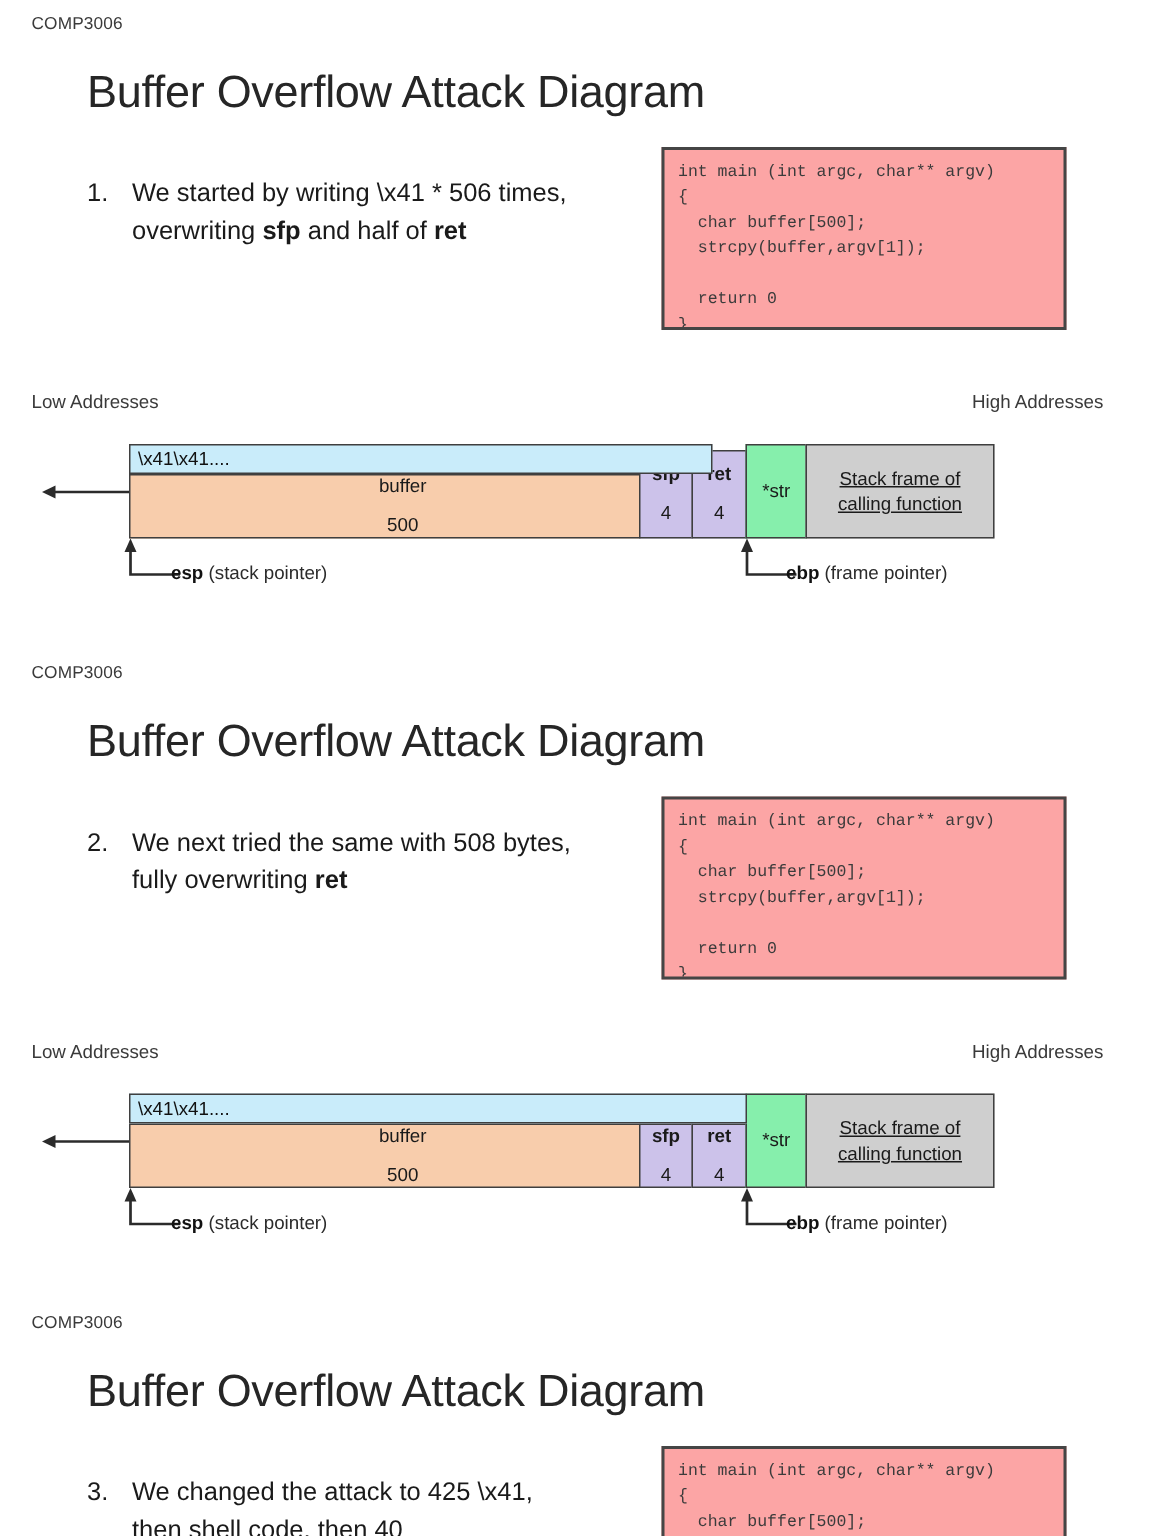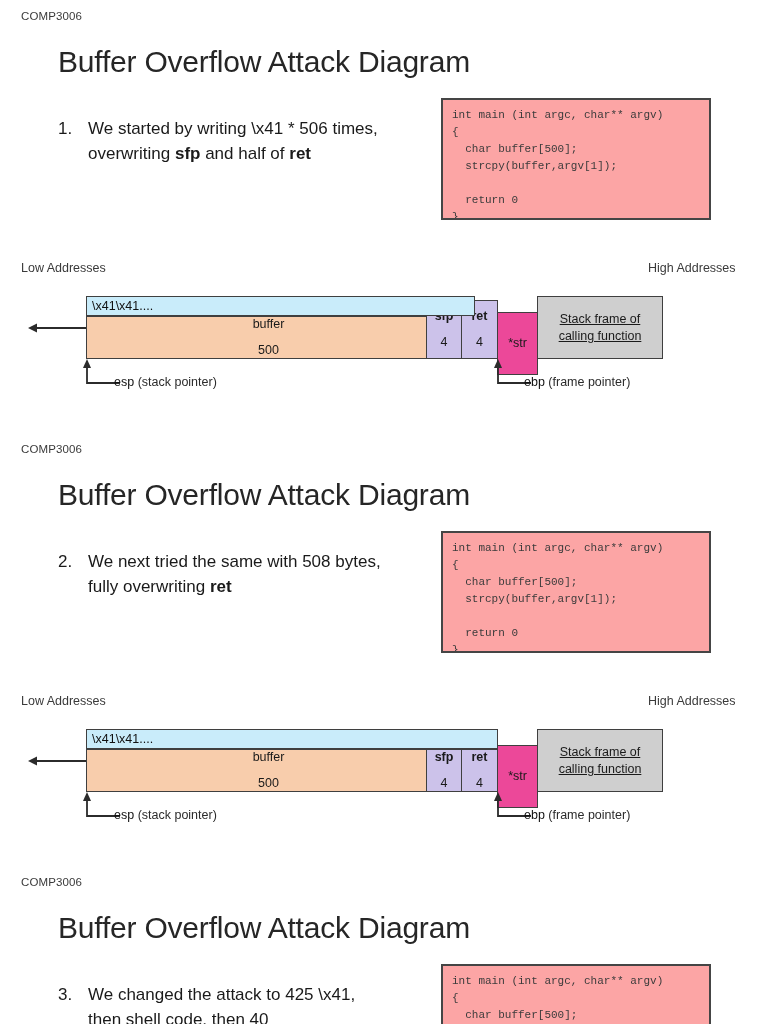--- a/index.html
+++ b/index.html
@@ -115,30 +115,30 @@
     color: #1a1a1a;
     overflow: hidden;
     text-align: center;
   }
   .cell .lbl { line-height: 1.35; }
   .cell .sz  { line-height: 1.35; }
   .cell.bold-lbl .lbl { font-weight: 700; }
 
   .c-buffer { background: #f8cdac; padding-left: 24px; }
   .c-purple { background: #ccc2ea; }
-  .c-green  { background: #ec4899; margin-top: 16px; }
+  .c-green  { background: #86efac; }
   .c-gray   { background: #cfcfcf; text-decoration: underline; }
 
   .ptr-label {
     position: absolute;
     font-size: 12.5px;
     color: #2b2b2b;
     white-space: nowrap;
   }
-  .ptr-label b { font-weight: 400; color: #111111; }
+  .ptr-label b { font-weight: 700; color: #111111; }
 
   svg.deco { position: absolute; overflow: visible; }
 </style>
 </head>
 <body>
 
 <div class="slide" style="position:absolute; left:0; top:0; width:768px; height:425px;">
 
   <div class="course-tag" style="top:10px;">COMP3006</div>
 

